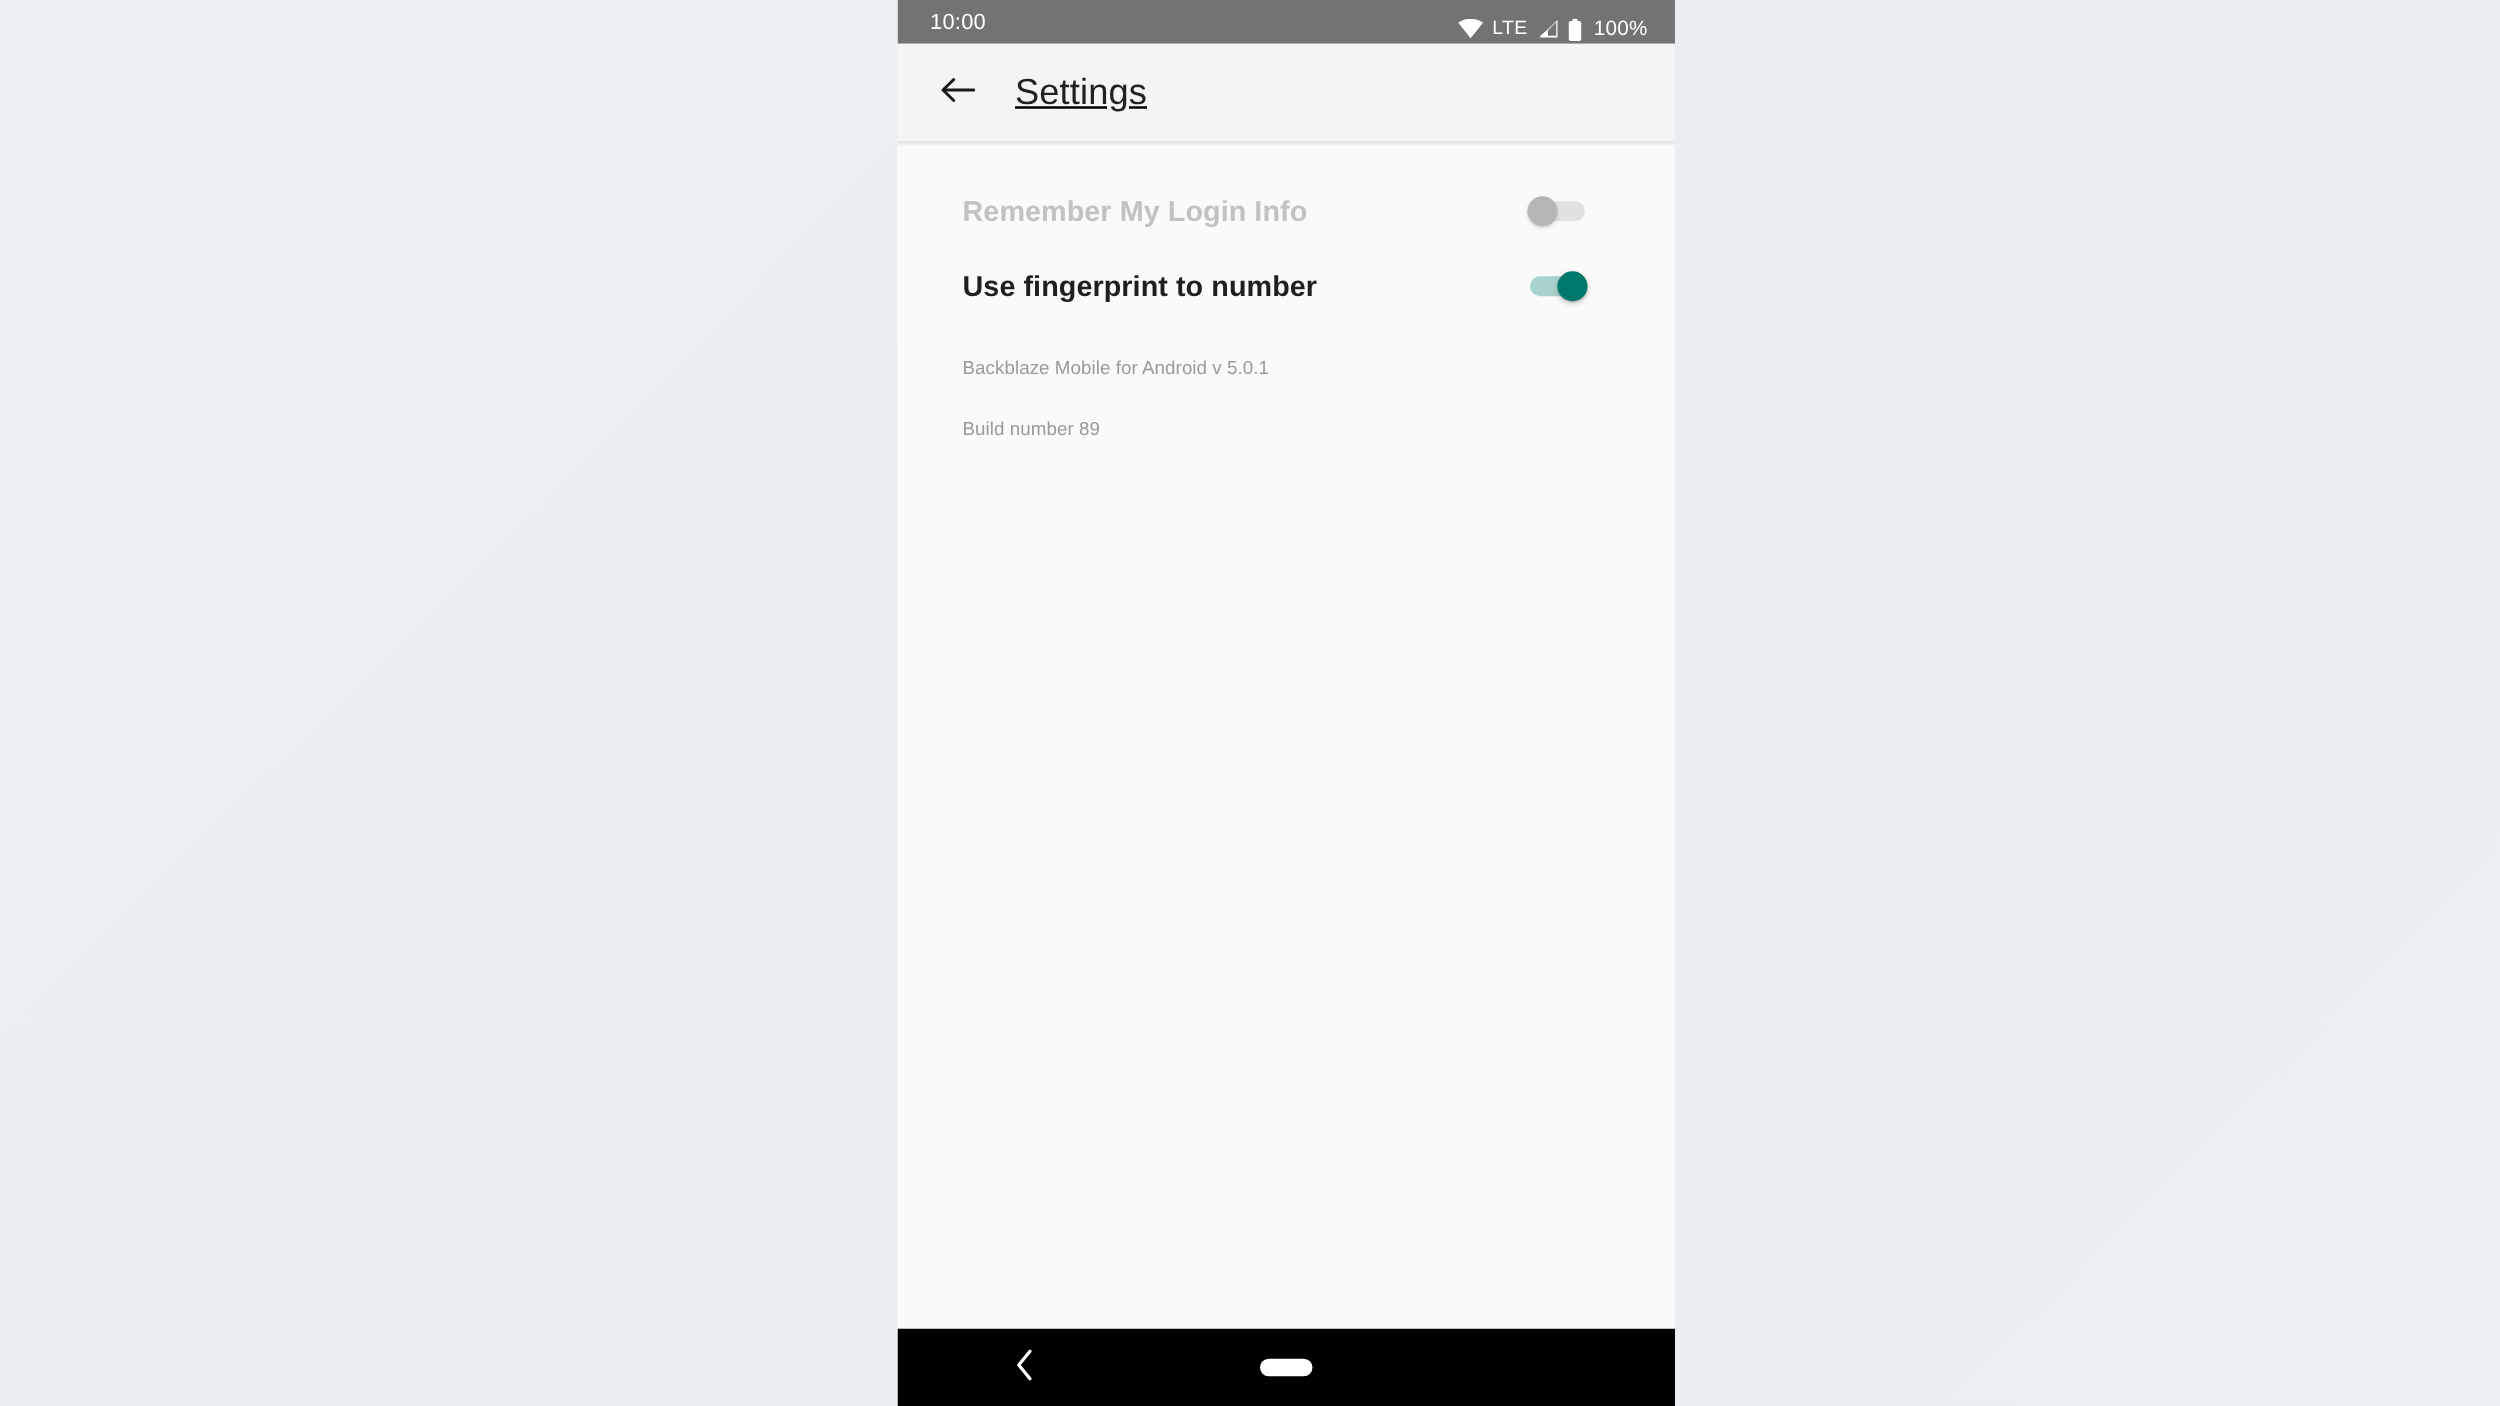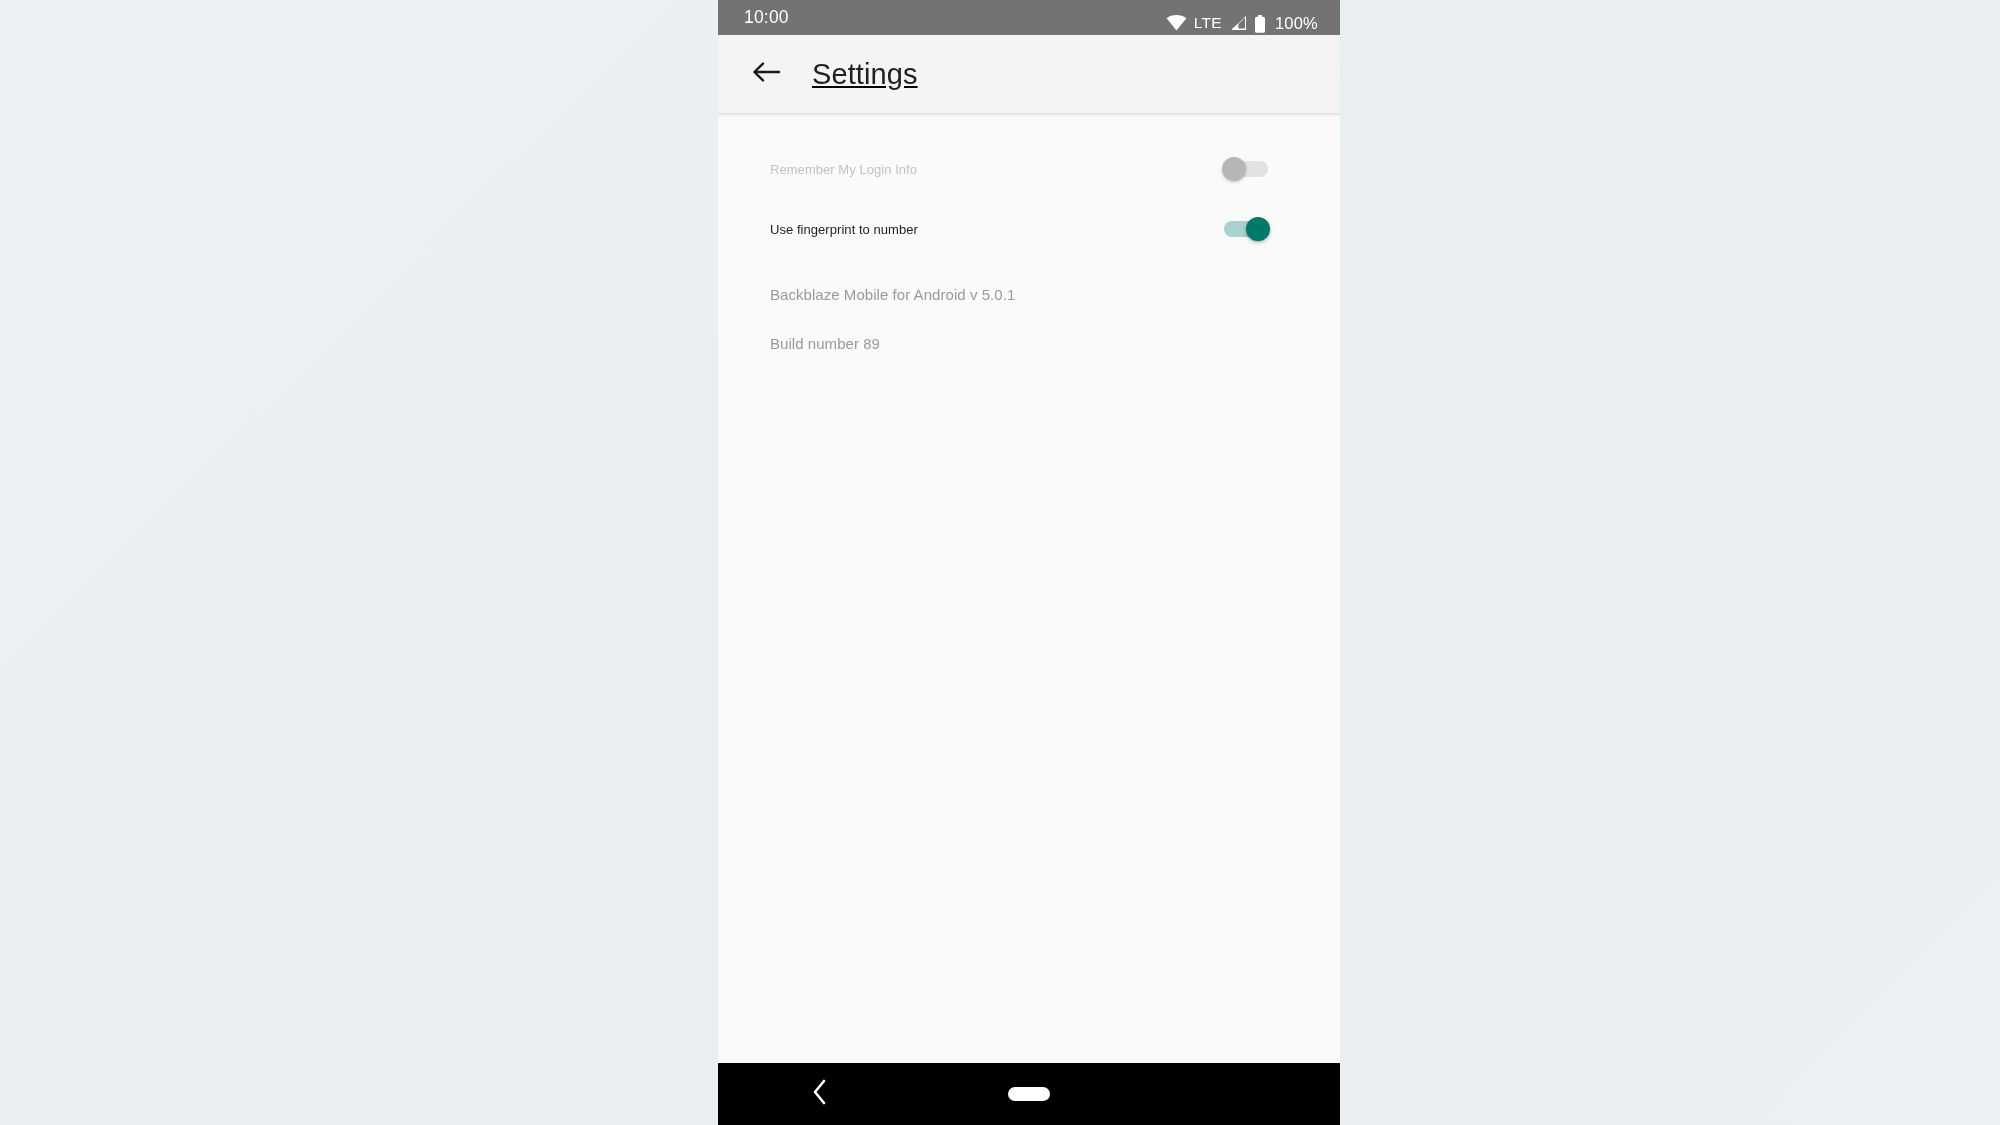--- a/index.html
+++ b/index.html
@@ -124,23 +124,24 @@
 
   .setting-row {
     display: flex;
     align-items: center;
     justify-content: space-between;
     height: 60px;
     padding: 0 70px 0 52px;
     box-sizing: border-box;
   }
   .setting-label {
-    font-size: 13px;
+    font-size: 23px;
     color: #1f1f1f;
     letter-spacing: 0.05px;
+    font-weight: bold;
   }
   .setting-row.disabled .setting-label { color: #c2c2c2; }
 
   
   .switch {
     position: relative;
     width: 48px;
     height: 30px;
     flex: 0 0 auto;
     cursor: pointer;

